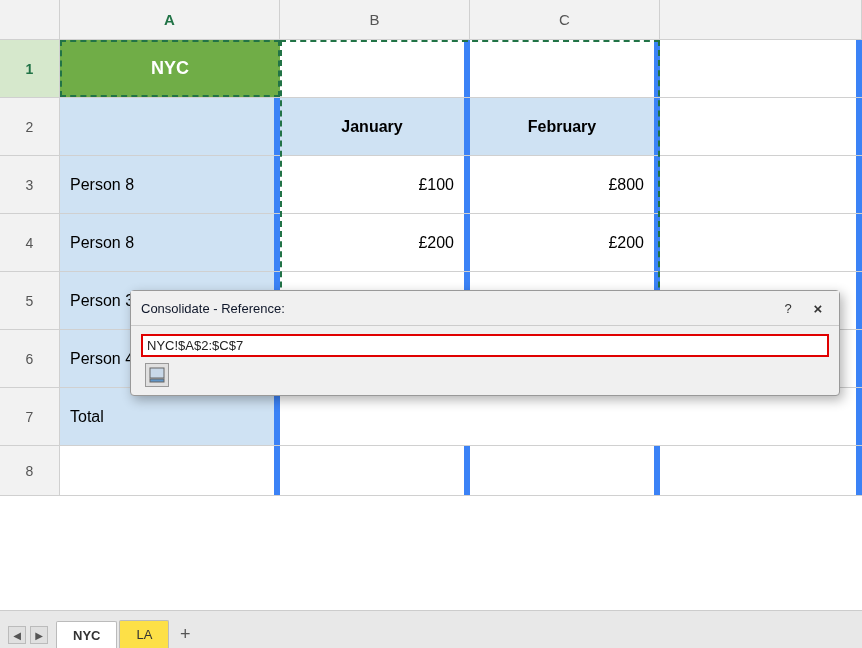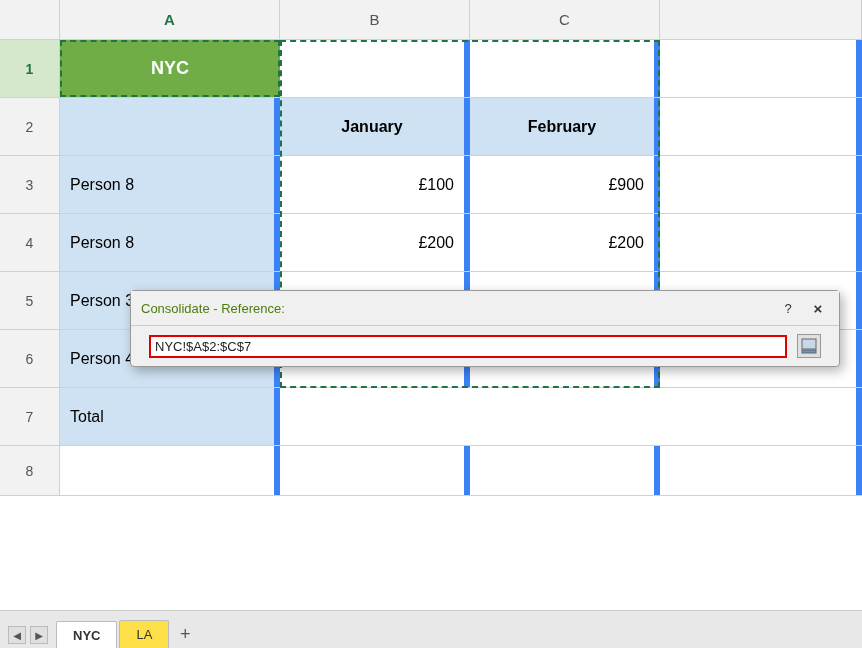--- a/index.html
+++ b/index.html
@@ -214,21 +214,21 @@
     .dialog-title-bar {
       display: flex;
       align-items: center;
       justify-content: space-between;
       padding: 6px 10px;
       background: #f0f0f0;
       border-bottom: 1px solid #ccc;
     }
     .dialog-title-text {
       font-size: 13px;
-      color: #4d7c0f;
+      color: #0f172a;
     }
     .dialog-title-buttons {
       display: flex;
       align-items: center;
       gap: 8px;
     }
     .dialog-btn {
       width: 22px;
       height: 22px;
       display: flex;
@@ -239,23 +239,23 @@
       background: transparent;
       border: none;
       color: #333;
     }
     .dialog-close-btn {
       font-size: 15px;
       font-weight: bold;
     }
     .dialog-body {
       display: flex;
-      align-items: center;
-      padding: 8px 18px;
+      padding: 8px 10px;
       gap: 6px;
+      flex-direction: column;
     }
     .dialog-input-wrap {
       flex: 1;
       display: flex;
       align-items: center;
       border: 2px solid #e00000;
       background: white;
       padding: 2px 4px;
     }
     .dialog-input {
@@ -310,21 +310,21 @@
       <div class="cell cell-a cell-blue-bg"></div>
       <div class="cell cell-b cell-header cell-blue-bg">January</div>
       <div class="cell cell-c cell-header cell-blue-bg">February</div>
       <div class="cell cell-d"></div>
     </div>
 
     <div class="row">
       <div class="row-num">3</div>
       <div class="cell cell-a cell-blue-bg">Person 8</div>
       <div class="cell cell-b">£100</div>
-      <div class="cell cell-c">£900</div>
+      <div class="cell cell-c">£800</div>
       <div class="cell cell-d"></div>
     </div>
 
     <div class="row">
       <div class="row-num">4</div>
       <div class="cell cell-a cell-blue-bg">Person 8</div>
       <div class="cell cell-b">£200</div>
       <div class="cell cell-c">£200</div>
       <div class="cell cell-d"></div>
     </div>

